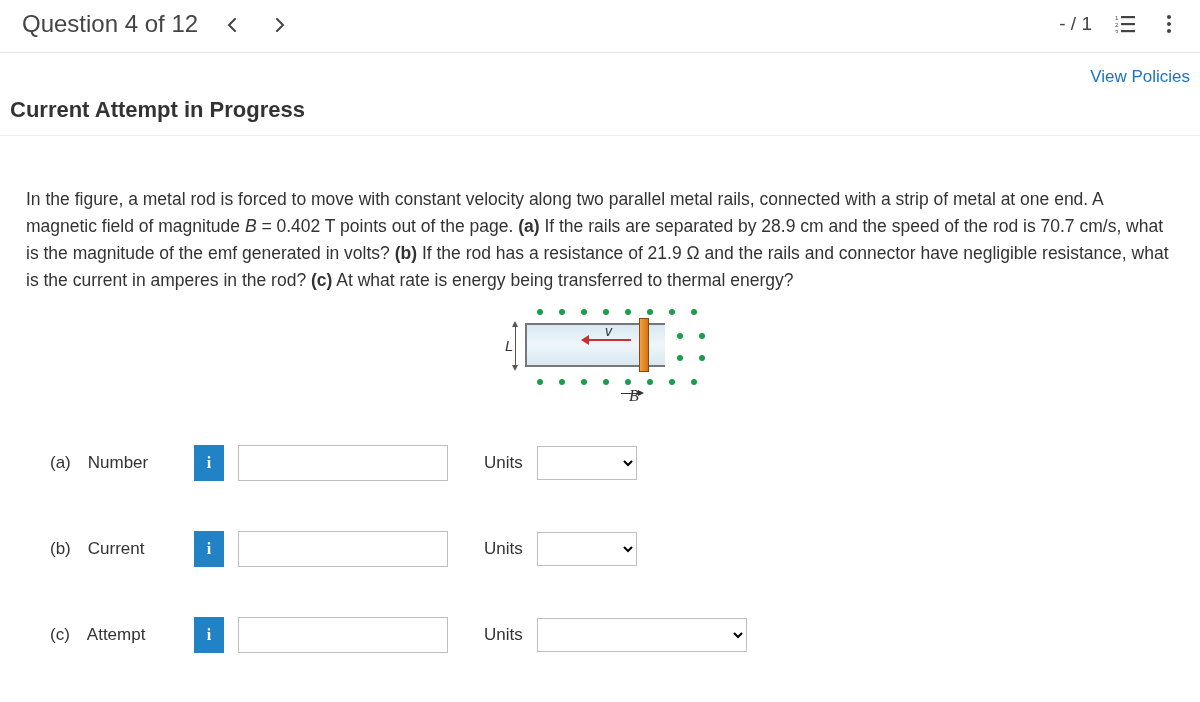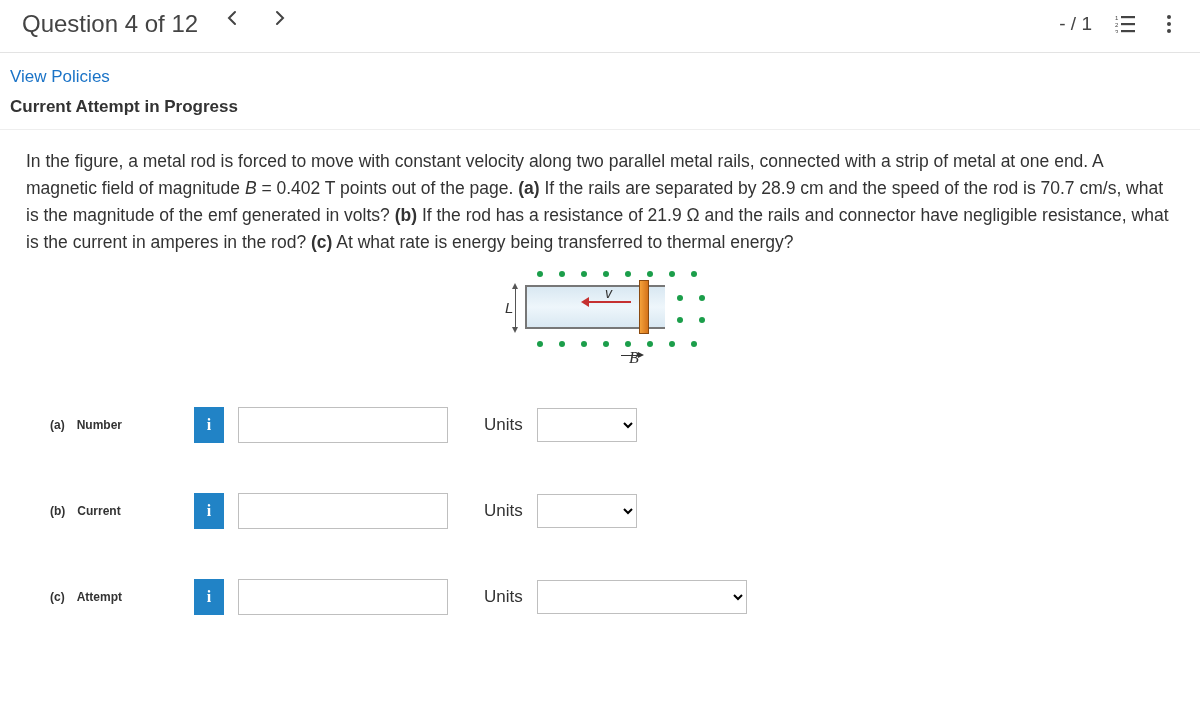--- a/index.html
+++ b/index.html
@@ -11,21 +11,21 @@
     background: #fff;
   }
   .header {
     display: flex;
     align-items: center;
     padding: 10px 20px 14px 22px;
     border-bottom: 1px solid #e3e3e3;
   }
   .header-left {
     display: flex;
-    align-items: flex-start;
+    align-items: flex-end;
     gap: 24px;
   }
   .q-title {
     font-size: 24px;
     color: #444;
   }
   .nav-arrows {
     display: flex;
     gap: 28px;
     color: #444;
@@ -49,39 +49,41 @@
   .icon-btn {
     cursor: pointer;
     display: inline-flex;
     align-items: center;
     justify-content: center;
     width: 22px;
     height: 22px;
   }
   .policies-row {
     padding: 14px 10px 6px 10px;
+    text-align: right;
   }
   .policies-link {
     color: #1a73c7;
     font-size: 17px;
     cursor: pointer;
   }
   .attempt-row {
     padding: 4px 10px 12px 10px;
     font-weight: 700;
-    font-size: 17px;
+    font-size: 22px;
     color: #333;
     border-bottom: 1px solid #eee;
   }
   .content {
     padding: 18px 26px 10px 26px;
   }
   .problem-text {
     line-height: 1.55;
     font-size: 17.5px;
+    margin-top: 32px;
   }
   .italic { font-style: italic; }
   .figure {
     text-align: center;
     padding: 6px 0 10px 0;
     position: relative;
     height: 110px;
   }
   .figure-inner {
     position: relative;
@@ -173,22 +175,21 @@
     padding: 40px 24px 10px 24px;
   }
   .answer-row {
     display: flex;
     align-items: center;
     gap: 14px;
     margin-bottom: 50px;
   }
   .part-label {
     width: 130px;
-    font-size: 12px;
-    font-weight: bold;
+    font-size: 17px;
   }
   .info-badge {
     display: inline-flex;
     align-items: center;
     justify-content: center;
     width: 30px; height: 36px;
     background: #2183c6;
     color: #fff;
     font-family: Georgia, serif;
     font-weight: bold;

